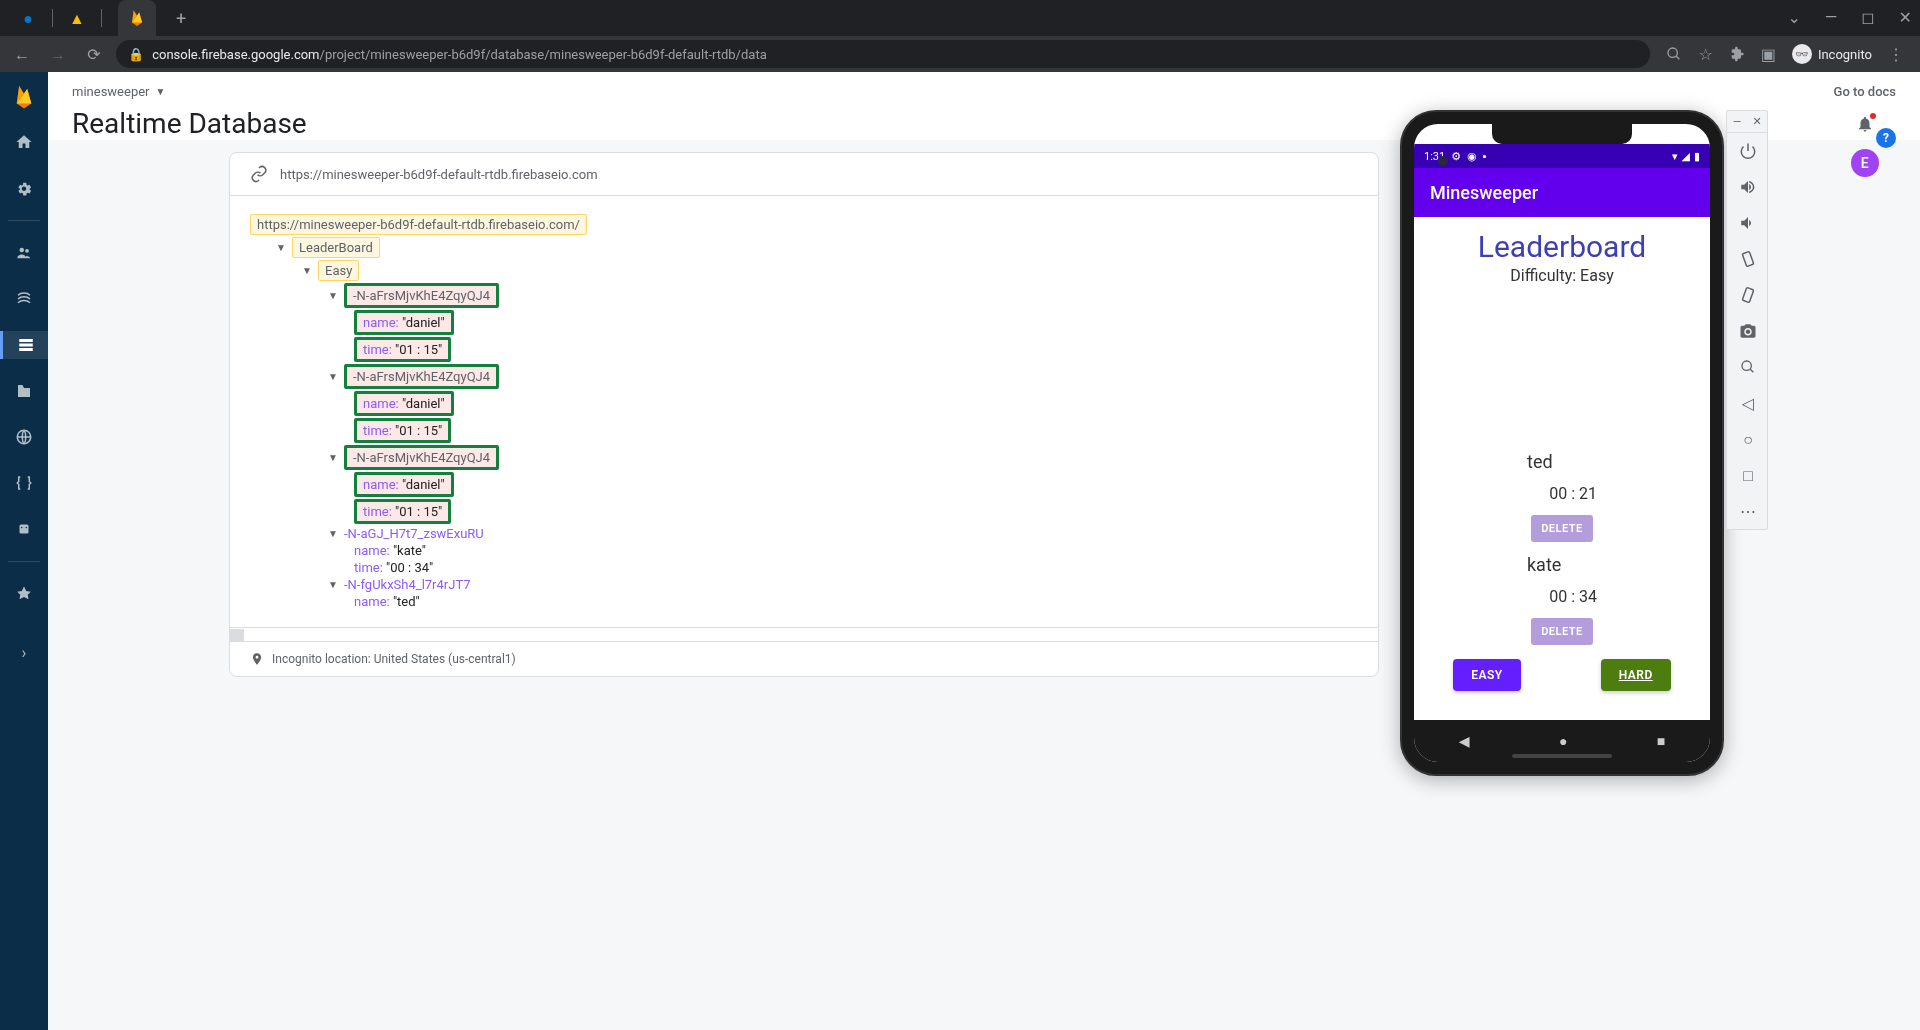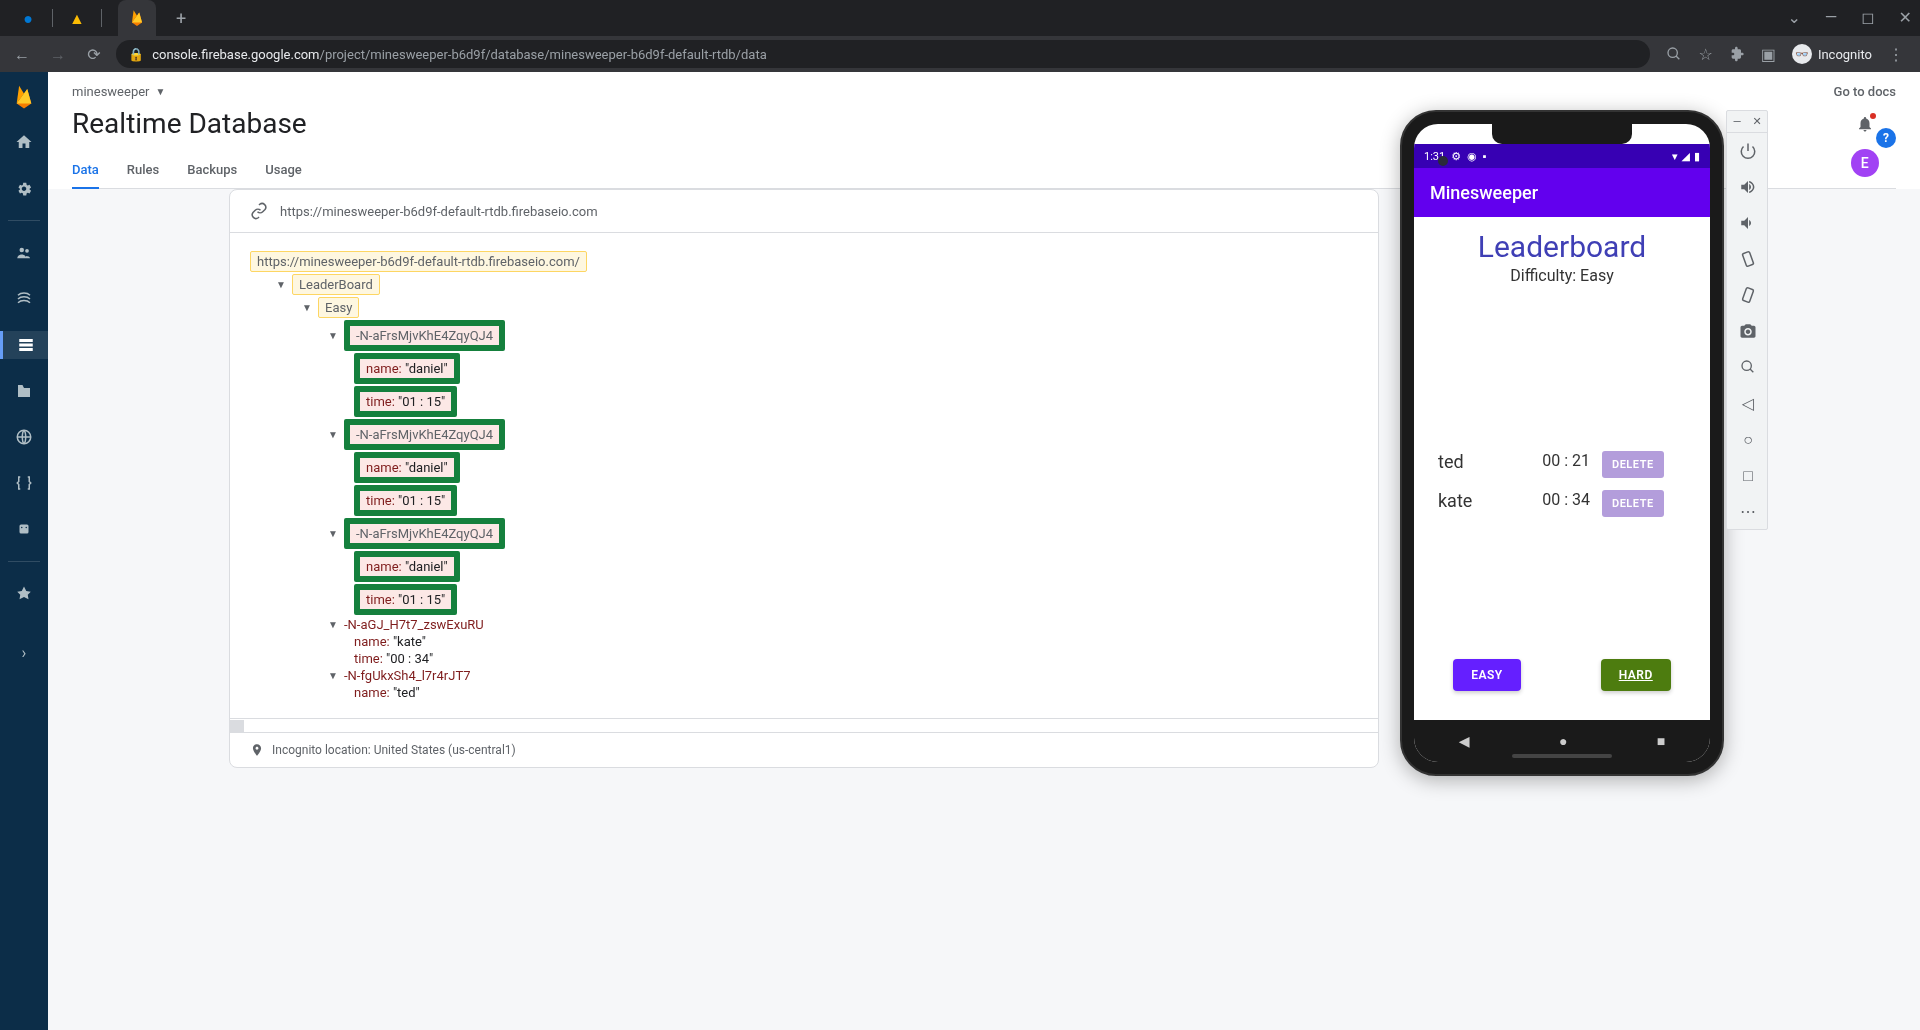--- a/index.html
+++ b/index.html
@@ -59,41 +59,41 @@
 .db-url-bar { display: flex; align-items: center; gap: 12px; padding: 12px 20px; border-bottom: 1px solid #dadce0; color: #5f6368; font-size: 13px; }
 .db-tree { padding: 16px 20px; font-family: 'Roboto Mono', monospace; font-size: 13px; min-height: 420px; position: relative; }
 .tree-node { margin: 2px 0; display: flex; align-items: center; gap: 4px; }
 .tree-indent-1 { margin-left: 26px; }
 .tree-indent-2 { margin-left: 52px; }
 .tree-indent-3 { margin-left: 78px; }
 .tree-indent-4 { margin-left: 104px; }
 .tree-caret { color: #5f6368; font-size: 10px; width: 12px; display: inline-block; cursor: pointer; }
 .node-box { padding: 2px 6px; border-radius: 2px; }
 .node-box.yellow { background: #fef7e0; border: 1px solid #fdd663; color: #5f6368; }
-.node-box.red { background: #fce8e6; border: 6px solid #15803d; color: #5f6368; }
-.node-key { color: #7f1d1d; }
+.node-box.red { background: #fce8e6; border: 3px solid #15803d; color: #5f6368; }
+.node-key { color: #8b5cf6; }
 .node-val { color: #202124; }
 .db-footer { border-top: 1px solid #dadce0; padding: 10px 20px; font-size: 12px; color: #5f6368; display: flex; align-items: center; gap: 8px; }
 .db-scroll { height: 14px; border-top: 1px solid #dadce0; position: relative; }
 .db-scroll-thumb { position: absolute; left: 0; top: 1px; width: 14px; height: 12px; background: #dadce0; }
 
 
 .emulator { position: absolute; right: 196px; top: 110px; width: 324px; height: 666px; background: #1a1a1a; border-radius: 36px; padding: 12px; box-shadow: 0 4px 20px rgba(0,0,0,0.3); border: 2px solid #333; }
 .phone-screen { width: 100%; height: 100%; background: #fff; border-radius: 24px; overflow: hidden; position: relative; }
 .phone-notch { position: absolute; top: 0; left: 50%; transform: translateX(-50%); width: 140px; height: 20px; background: #1a1a1a; border-radius: 0 0 10px 10px; z-index: 10; }
 .phone-cam { position: absolute; top: 32px; left: 24px; width: 10px; height: 10px; background: #2a2a3a; border-radius: 50%; }
 .status-bar { background: #3700b3; height: 24px; display: flex; align-items: center; justify-content: space-between; padding: 0 10px; color: #fff; font-size: 11px; margin-top: 20px; }
 .status-left { display: flex; gap: 6px; align-items: center; }
 .status-right { display: flex; gap: 4px; align-items: center; }
 .app-bar { background: #6200ee; color: #fff; padding: 14px 16px; font-size: 18px; font-weight: 500; }
 .app-content { padding: 12px; height: 490px; position: relative; }
 .lb-title { text-align: center; font-size: 30px; color: #3f3fb5; font-weight: 400; }
 .lb-sub { text-align: center; font-size: 16px; color: #333; margin-top: 2px; }
 .lb-list { margin-top: 160px; }
-.lb-row { display: flex; padding: 6px 12px; gap: 12px; }
+.lb-row { display: flex; align-items: center; padding: 6px 12px; gap: 12px; flex-direction: column; }
 .lb-name { width: 70px; font-size: 18px; color: #333; }
 .lb-time { width: 70px; font-size: 16px; color: #333; text-align: right; }
 .lb-del { background: #b39ddb; color: #fff; border: none; padding: 7px 10px; font-size: 11px; font-weight: 600; letter-spacing: 0.5px; border-radius: 3px; cursor: pointer; }
 .diff-btns { position: absolute; bottom: 16px; left: 0; right: 0; display: flex; justify-content: center; gap: 80px; }
 .diff-btn { border: none; color: #fff; padding: 9px 18px; font-size: 12px; font-weight: 600; letter-spacing: 0.5px; border-radius: 4px; cursor: pointer; box-shadow: 0 2px 4px rgba(0,0,0,0.2); }
 .diff-btn.easy { background: #651fff; }
 .diff-btn.hard { background: #4d7c0f; text-decoration: underline; }
 .nav-bar { position: absolute; bottom: 0; left: 0; right: 0; height: 42px; background: #1a1a1a; display: flex; align-items: center; justify-content: space-around; color: #ccc; }
 .nav-bar .nb { font-size: 14px; }
 .phone-chin { position: absolute; bottom: 4px; left: 50%; transform: translateX(-50%); width: 100px; height: 4px; background: #444; border-radius: 2px; }
@@ -233,26 +233,20 @@
       <span class="item expand">›</span>
     </div>
 
     <div class="fb-main">
       <div class="fb-header">
         <div class="fb-breadcrumb">
           <span>minesweeper</span>
           <span class="chev">▼</span>
         </div>
         <h1 class="fb-title">Realtime Database</h1>
-        <div class="fb-tabs">
-          <span class="fb-tab active">Data</span>
-          <span class="fb-tab">Rules</span>
-          <span class="fb-tab">Backups</span>
-          <span class="fb-tab">Usage</span>
-        </div>
         <div class="fb-header-right">
           <span class="docs-link">Go to docs</span>
           <span class="bell-icon">
             <svg width="18" height="18" viewBox="0 0 24 24" fill="currentColor">
                 <path d="M12 22c1.1 0 2-.9 2-2h-4c0 1.1.9 2 2 2zm6-6v-5c0-3.1-1.6-5.6-4.5-6.3V4c0-.8-.7-1.5-1.5-1.5S10.5 3.2 10.5 4v.7C7.6 5.4 6 7.9 6 11v5l-2 2v1h16v-1l-2-2z"></path>
               </svg>
             <span class="bell-badge"></span>
           </span>
           <span class="avatar">E</span>
         </div>

